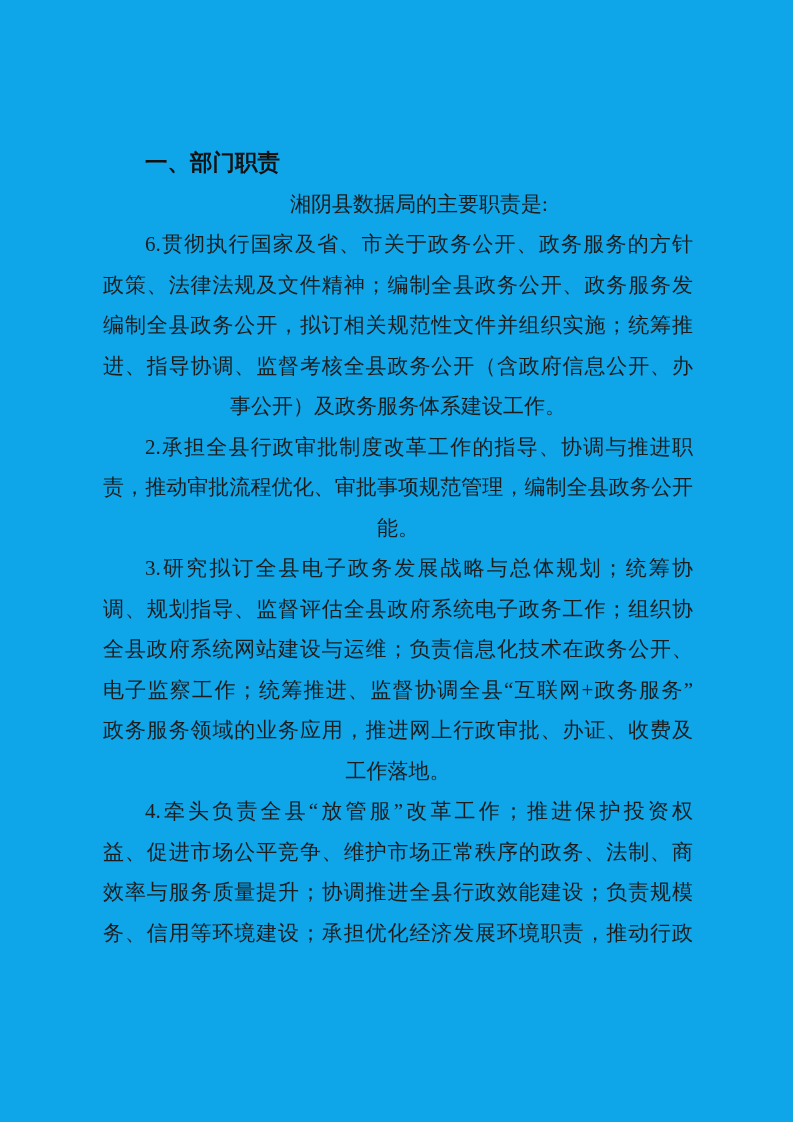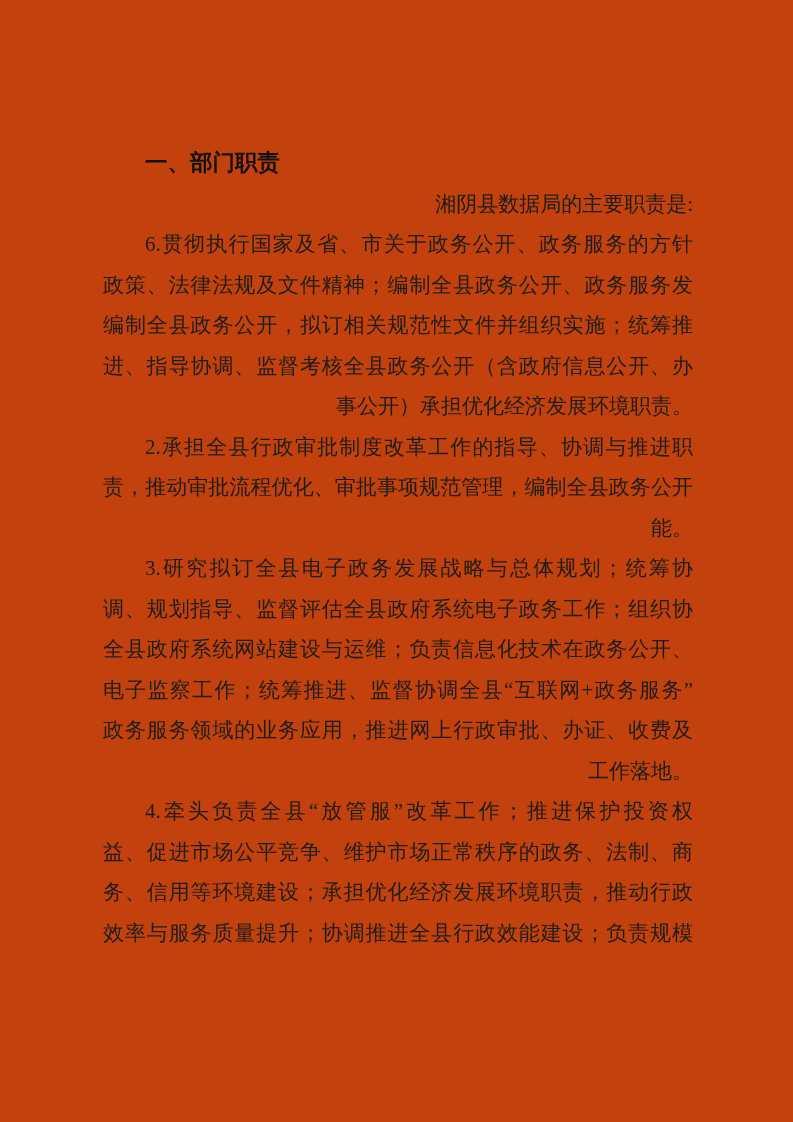--- a/index.html
+++ b/index.html
@@ -4,37 +4,37 @@
 <style>
   html, body {
     margin: 0;
     padding: 0;
     background: #ffffff;
   }
   .page {
     position: relative;
     width: 793px;
     height: 1122px;
-    background: #c2410c;
+    background: #0ea5e9;
     overflow: hidden;
     margin: 0 auto;
   }
   .content {
     position: absolute;
     left: 103px;
     top: 143px;
     width: 590px;
     color: #1d1d1d;
   }
   .line {
     font-family: "Liberation Serif", "DejaVu Serif", serif;
     font-size: 21px;
     height: 40.5px;
     line-height: 40.5px;
-    text-align: right;
+    text-align: center;
     white-space: normal;
   }
   .line.indent {
     text-indent: 42px;
   }
   .line.fill {
     text-align: justify;
     text-align-last: justify;
     text-justify: inter-character;
   }
@@ -54,29 +54,29 @@
 
 <div class="page">
   <div class="content">
     <h1 class="heading">一、部门职责</h1>
     <div class="line indent">湘阴县数据局的主要职责是:</div>
     <div id="paragraphs">
         <div class="line indent fill">6.贯彻执行国家及省、市关于政务公开、政务服务的方针</div>
         <div class="line fill">政策、法律法规及文件精神；编制全县政务公开、政务服务发</div>
         <div class="line fill">编制全县政务公开，拟订相关规范性文件并组织实施；统筹推</div>
         <div class="line fill">进、指导协调、监督考核全县政务公开（含政府信息公开、办</div>
-        <div class="line">事公开）承担优化经济发展环境职责。</div>
+        <div class="line">事公开）及政务服务体系建设工作。</div>
         <div class="line indent fill">2.承担全县行政审批制度改革工作的指导、协调与推进职</div>
         <div class="line fill">责，推动审批流程优化、审批事项规范管理，编制全县政务公开</div>
         <div class="line">能。</div>
         <div class="line indent fill">3.研究拟订全县电子政务发展战略与总体规划；统筹协</div>
         <div class="line fill">调、规划指导、监督评估全县政府系统电子政务工作；组织协</div>
         <div class="line fill">全县政府系统网站建设与运维；负责信息化技术在政务公开、</div>
         <div class="line fill">电子监察工作；统筹推进、监督协调全县“互联网+政务服务”</div>
         <div class="line fill">政务服务领域的业务应用，推进网上行政审批、办证、收费及</div>
         <div class="line">工作落地。</div>
         <div class="line indent fill">4.牵头负责全县“放管服”改革工作；推进保护投资权</div>
         <div class="line fill">益、促进市场公平竞争、维护市场正常秩序的政务、法制、商</div>
+        <div class="line fill">效率与服务质量提升；协调推进全县行政效能建设；负责规模</div>
         <div class="line fill">务、信用等环境建设；承担优化经济发展环境职责，推动行政</div>
-        <div class="line fill">效率与服务质量提升；协调推进全县行政效能建设；负责规模</div>
       </div>
   </div>
 </div>
 
 </body></html>

